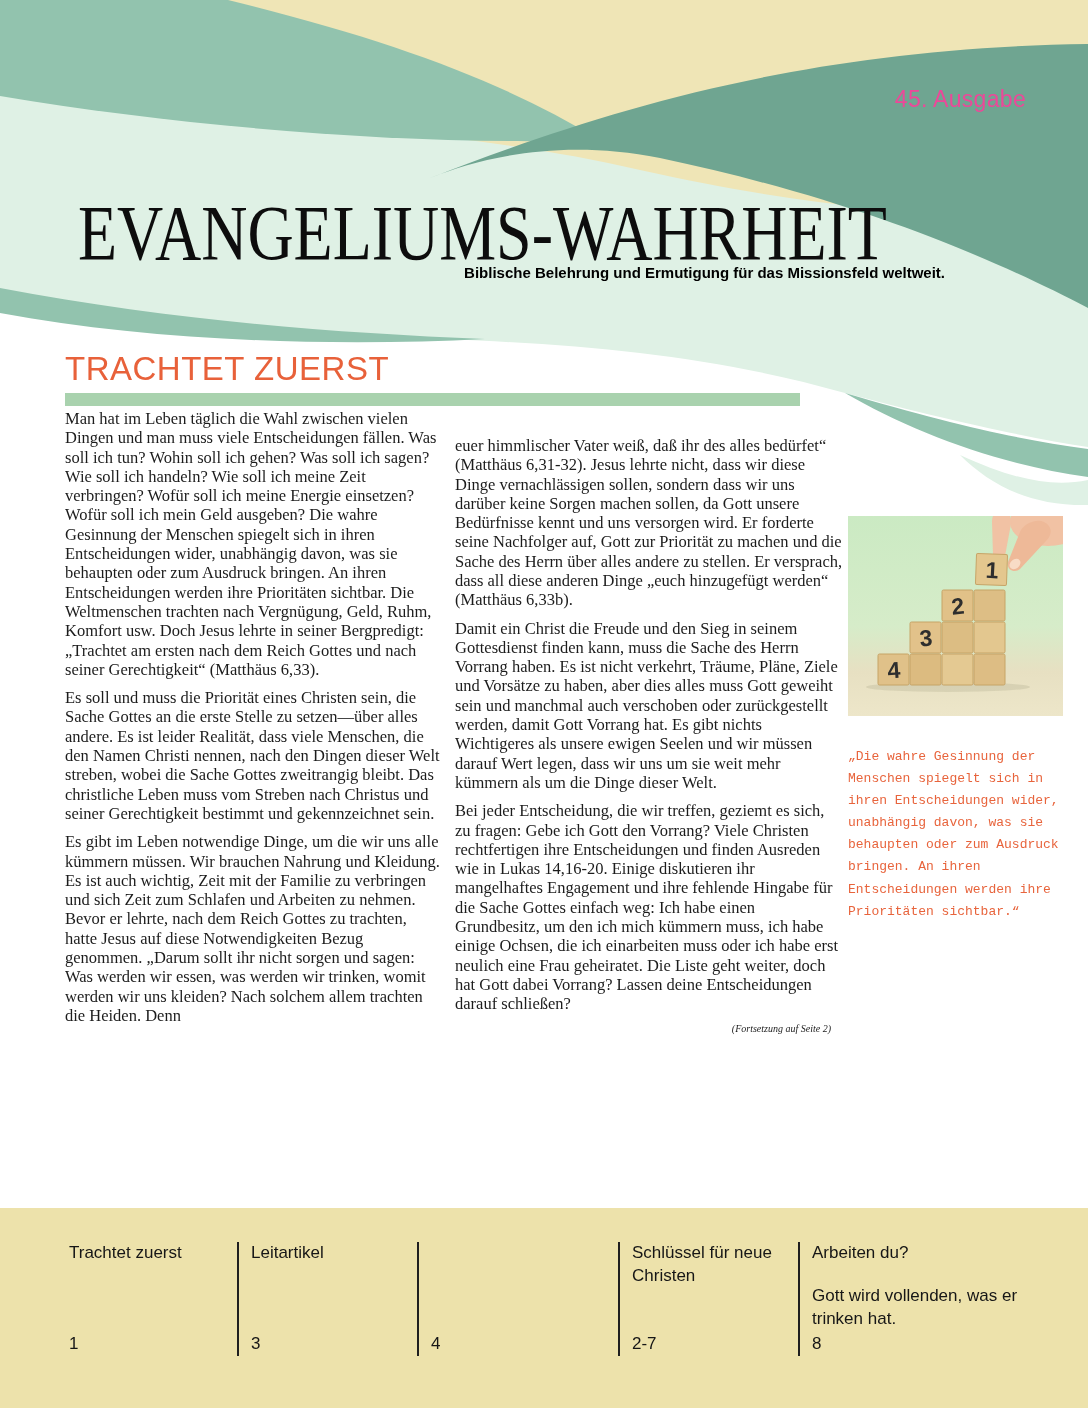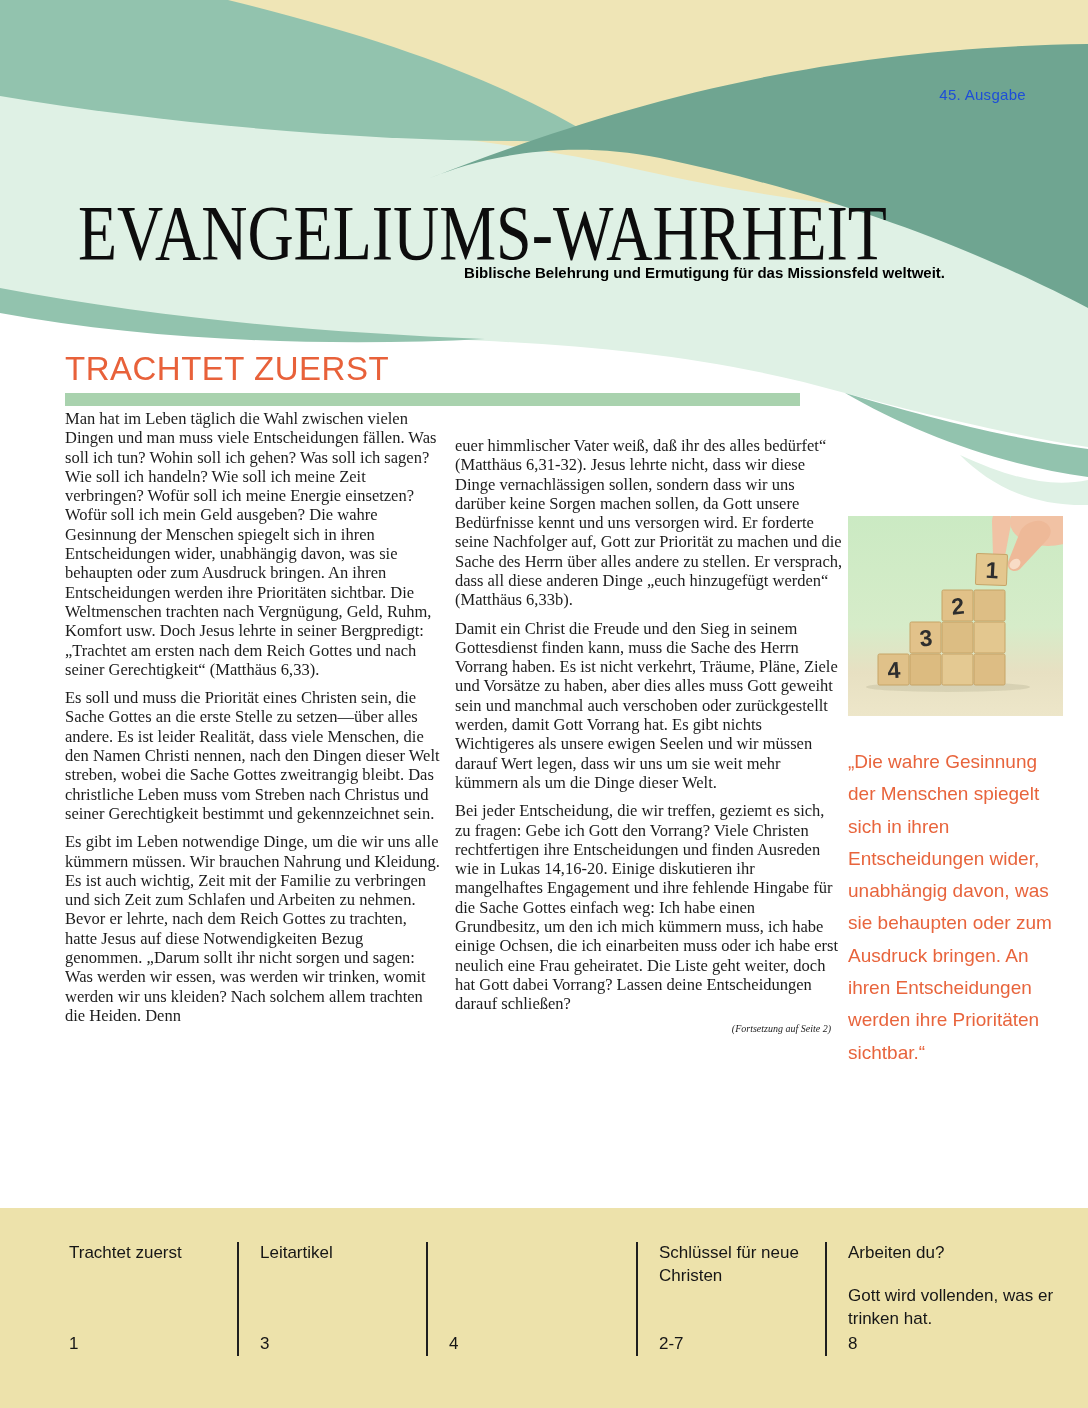--- a/index.html
+++ b/index.html
@@ -3,21 +3,21 @@
 <meta charset="utf-8">
 <style>
   html,body{margin:0;padding:0;background:#ffffff;}
   #page{
     position:relative;width:1088px;height:1408px;overflow:hidden;background:#ffffff;
     font-family:"Liberation Sans",sans-serif;color:#1c1c1c;
   }
   
   .header-svg{position:absolute;left:0;top:0;}
   .issue{
-    position:absolute;top:86px;right:62px;font-size:15px;color:#1d4ed8;letter-spacing:.3px;
+    position:absolute;top:86px;right:62px;font-size:23px;color:#ec4899;letter-spacing:.3px;
   }
   .masthead-title{
     position:absolute;left:78px;top:188px;
     font-family:"Liberation Serif","DejaVu Serif",serif;
     font-size:78px;font-weight:400;color:#0d0d0d;white-space:nowrap;
     transform:scaleX(.82);transform-origin:left top;letter-spacing:0;
   }
   .masthead-subtitle{
     position:absolute;right:143px;top:264px;
     font-size:15px;font-weight:700;color:#000000;
@@ -39,33 +39,33 @@
   .col1{width:377px;}
   .col2{width:388px;}
   .columns p{margin:0 0 9px 0;}
   .continuation{
     font-style:italic;font-size:10px;text-align:right;padding-right:12px;margin-top:1px;
   }
   
   .sidebar{position:absolute;left:848px;top:516px;width:218px;}
   .pull-quote{
     margin-top:26px;width:220px;
-    font-size:19px;line-height:1.7;color:#e8643c;
+    font-size:13px;line-height:1.7;color:#e8643c;font-family:Liberation Mono, monospace;
   }
   
   .toc-bar{
     position:absolute;left:0;bottom:0;width:1088px;height:200px;background:#ede2ab;
   }
   .toc-row{
     margin:34px 0 0 69px;display:flex;height:114px;
   }
   .toc-cell{
     display:flex;flex-direction:column;font-size:17px;line-height:1.35;color:#161616;
   }
-  .toc-cell + .toc-cell{border-left:2.5px solid #1f1f1f;padding-left:21px;}
+  .toc-cell + .toc-cell{border-left:2.5px solid #1f1f1f;padding-left:12px;}
   .toc-c1{flex:0 0 168px;}
   .toc-c2{flex:0 0 166px;}
   .toc-c3{flex:0 0 187px;}
   .toc-c4{flex:0 0 166px;}
   .toc-c5{flex:0 0 215px;}
   .toc-sub{margin-top:auto;}
   .toc-num{margin-top:2px;}
 </style>
 </head>
 <body>

